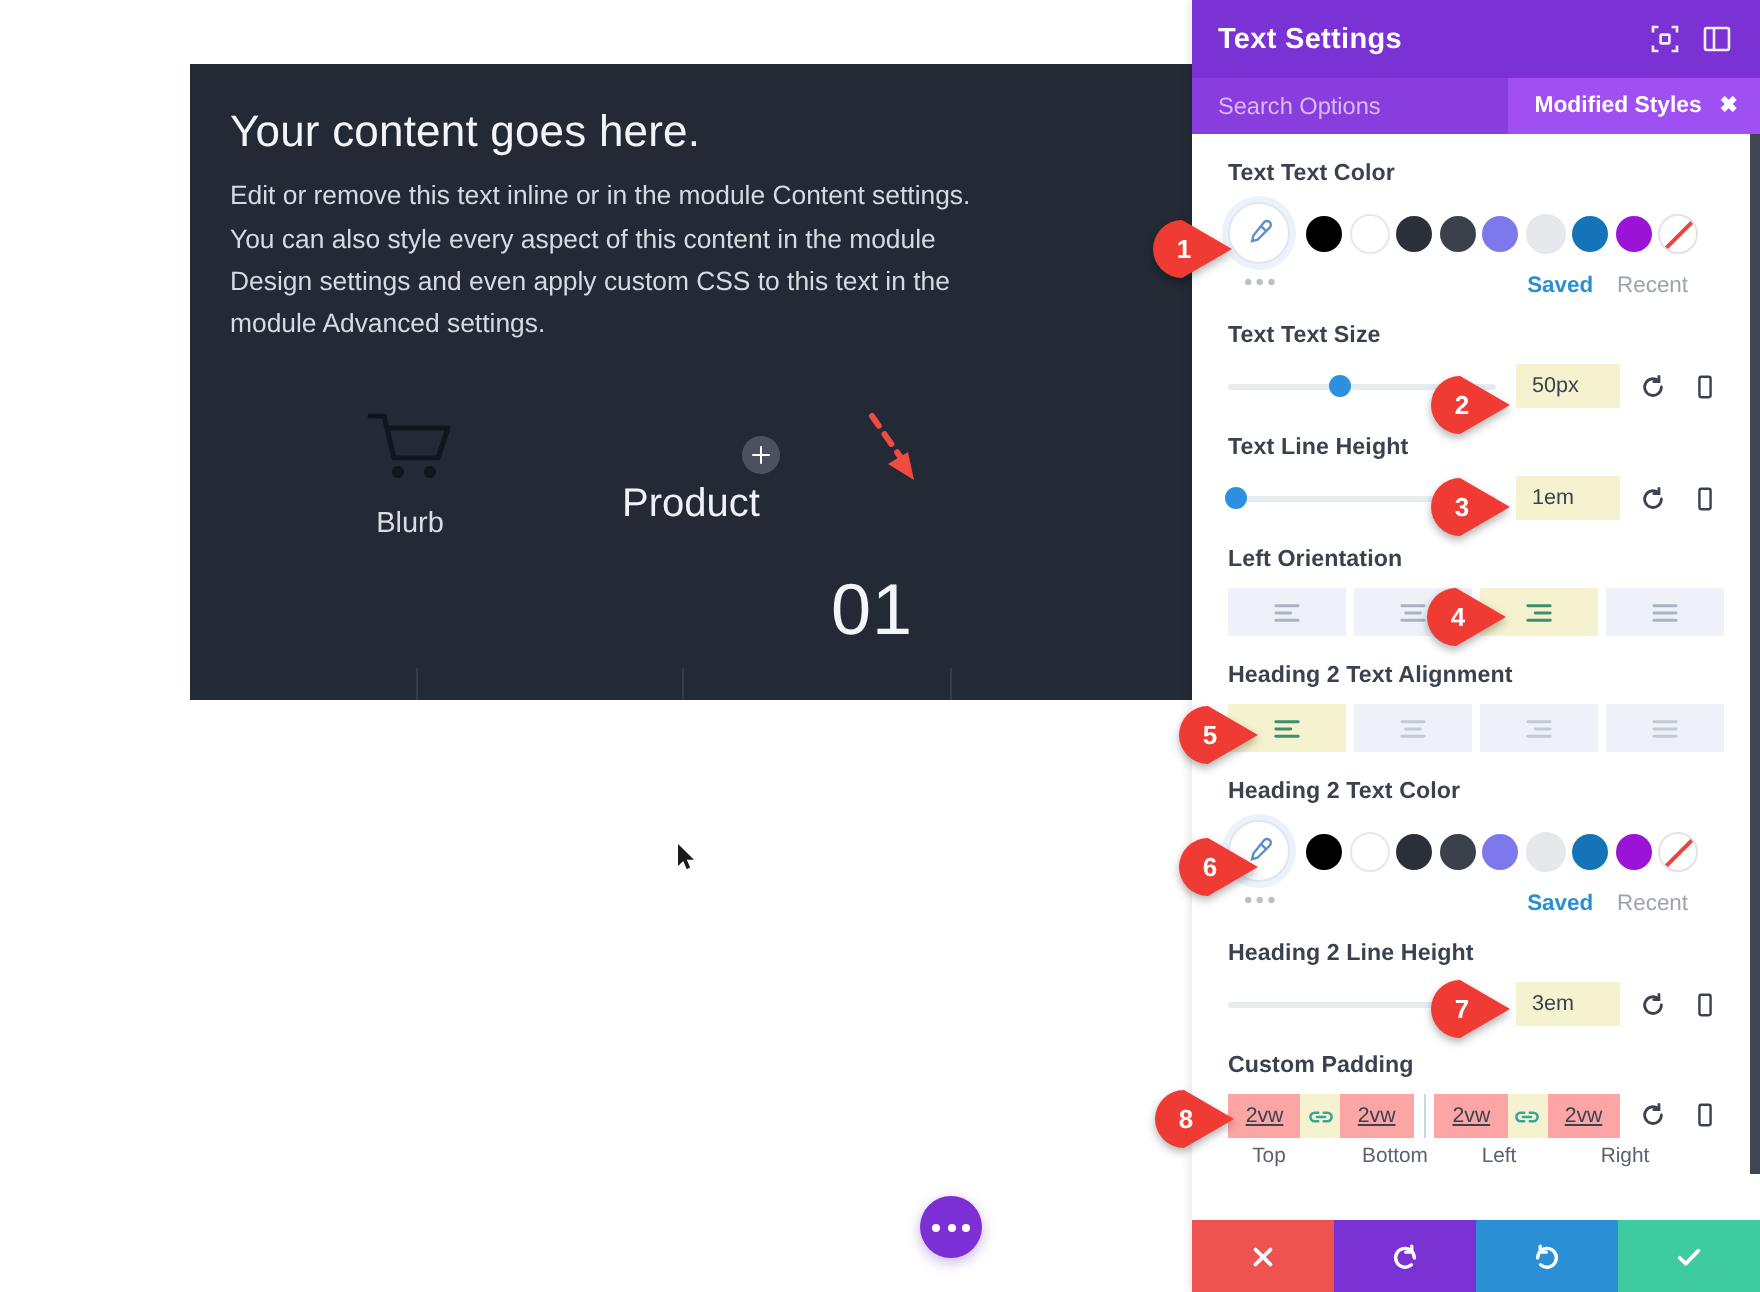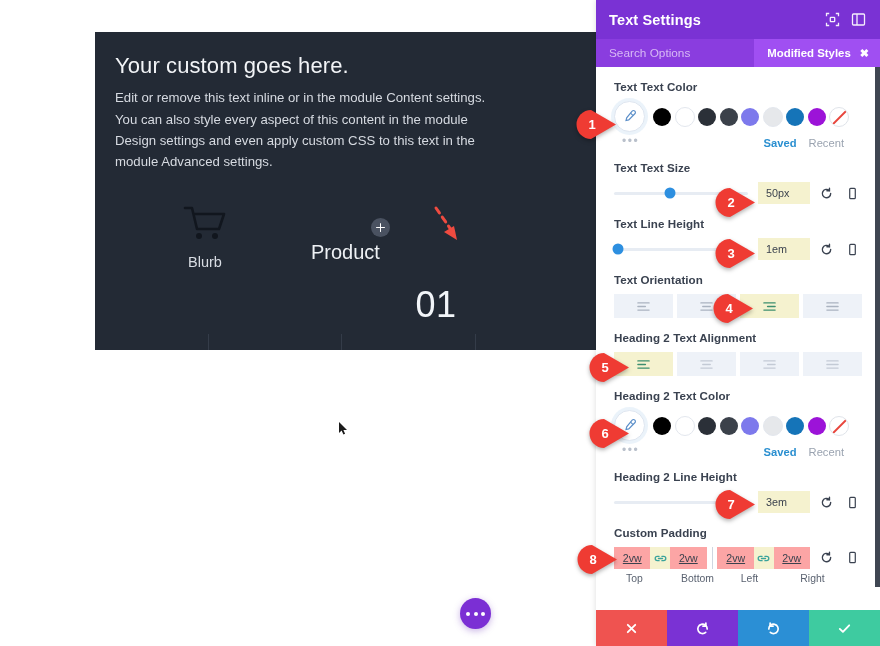--- a/index.html
+++ b/index.html
@@ -205,21 +205,21 @@
 </style>
 </head>
 <body>
 
 <div class="root">
 
   <div class="canvas">
     <div class="canvas-inner">
 
       <div class="text-module">
-        <div class="tm-title">Your custom goes here.</div>
+        <div class="tm-title">Your content goes here.</div>
         <div class="tm-body">Edit or remove this text inline or in the module Content settings. You can also style every aspect of this content in the module Design settings and even apply custom CSS to this text in the module Advanced settings.</div>
       </div>
 
       <div class="blurb-pin">
         <span class="glyph">
           
         </span>
         <span class="lbl">Blurb</span>
       </div>
 
@@ -370,21 +370,21 @@
           </div>
           <div class="mini-ico">
             <svg width="13" height="13" viewBox="0 0 14 14">
                 <rect x="4" y="1.5" width="6" height="11" rx="1" fill="none" stroke="#3a4250" stroke-width="1.3"></rect>
               </svg>
           </div>
         </div>
       </div>
 
       <div class="field">
-        <div class="field-label">Text Orientation</div>
+        <div class="field-label">Left Orientation</div>
         <div class="align-group">
           <div class="align-btn">
             <svg width="13" height="11" viewBox="0 0 14 11">
                 <g stroke="#aab3c0" stroke-width="1.5" stroke-linecap="round">
                   <path d="M1 1.6 H13"></path>
                   <path d="M1 5.5 H9"></path>
                   <path d="M1 9.4 H13"></path>
                 </g>
               </svg>
           </div>

